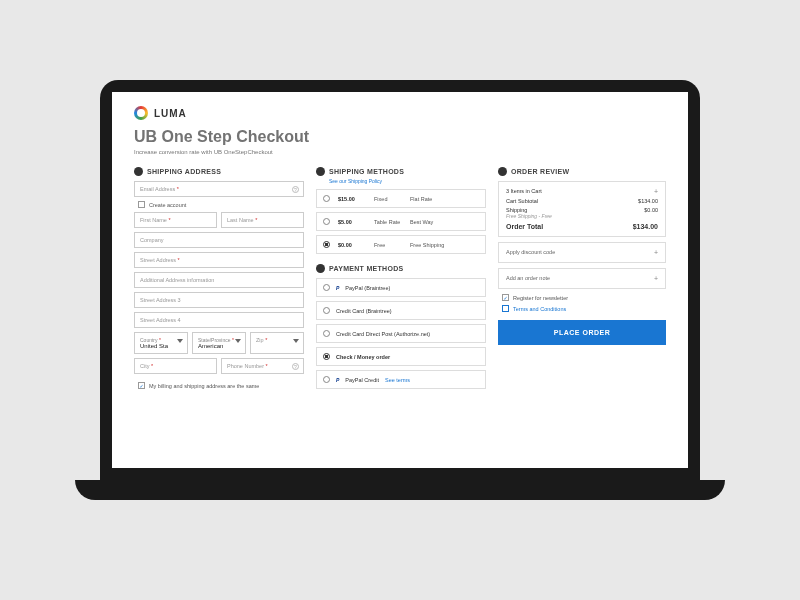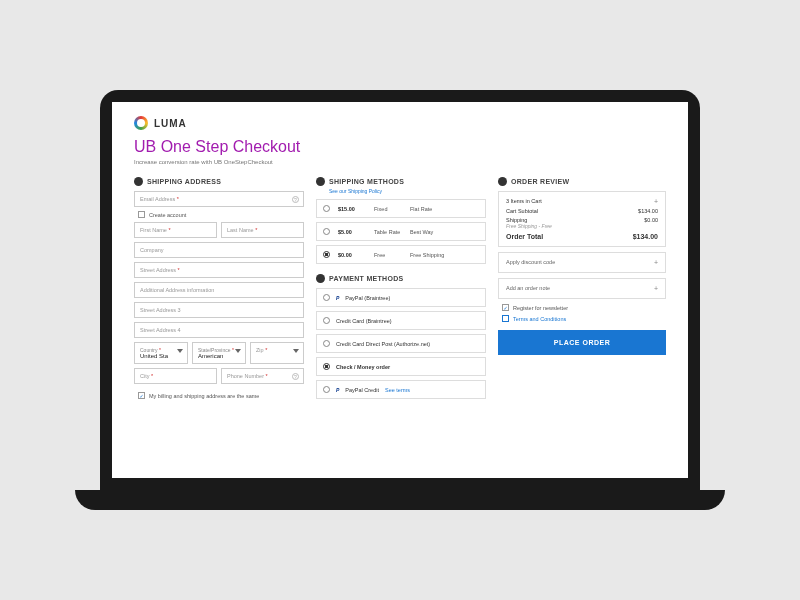--- a/index.html
+++ b/index.html
@@ -1,26 +1,26 @@
 <!DOCTYPE html>
 <html><head>
 <meta charset="utf-8">
 <style>
   * { box-sizing: border-box; margin: 0; padding: 0; }
   body { background: #e8e8e8; width: 800px; height: 600px; font-family: Arial, sans-serif; overflow: hidden; }
-  .laptop { position: absolute; left: 100px; top: 90px; width: 600px; height: 420px; border-radius: 30px; }
+  .laptop { position: absolute; left: 100px; top: 80px; width: 600px; height: 420px; border-radius: 30px; }
   .screen-bezel { width: 600px; height: 400px; background: #1a1a1a; border-radius: 18px 18px 0 0; padding: 12px; }
   .screen { width: 100%; height: 100%; background: #fff; overflow: hidden; }
   .base { width: 650px; height: 20px; background: #1a1a1a; margin-left: -25px; border-radius: 0 0 30px 30px; }
   .page { padding: 14px 22px; font-size: 7px; color: #333; }
   .brand { margin-bottom: 8px; }
   .brand-logo { display: inline-block; width: 14px; height: 14px; border-radius: 50%; background: conic-gradient(#e53935, #fbc02d, #43a047, #1e88e5, #e53935); position: relative; vertical-align: middle; }
   .brand-logo::after { content:""; position:absolute; left:3px; top:3px; width:8px; height:8px; background:#fff; border-radius:50%; }
   .brand-name { font-size: 10px; font-weight: 600; letter-spacing: 1px; vertical-align: middle; margin-left: 4px; }
-  .title { font-size: 16px; font-weight: 400; color: #a21caf; margin-bottom: 3px; }
+  .title { font-size: 16px; font-weight: 700; color: #737373; margin-bottom: 3px; }
   .subtitle { font-size: 6px; color: #777; margin-bottom: 12px; }
   .cols { display: flex; gap: 12px; }
   .col1 { width: 170px; }
   .col2 { width: 170px; }
   .col3 { flex: 1; }
   .sec-head { font-size: 7px; font-weight: 600; color: #444; letter-spacing: 0.3px; margin-bottom: 5px; display: flex; align-items: center; gap: 4px; }
   .sec-head .num { width: 9px; height: 9px; border-radius: 50%; background: #333; }
   .link-small { font-size: 5px; color: #1976d2; margin-left: 13px; margin-top: -3px; margin-bottom: 5px; display: block; }
   .field { border: 1px solid #ccc; padding: 4px 5px; font-size: 5.5px; color: #999; margin-bottom: 4px; position: relative; }
   .field .lbl { color: #888; font-size: 5px; }

